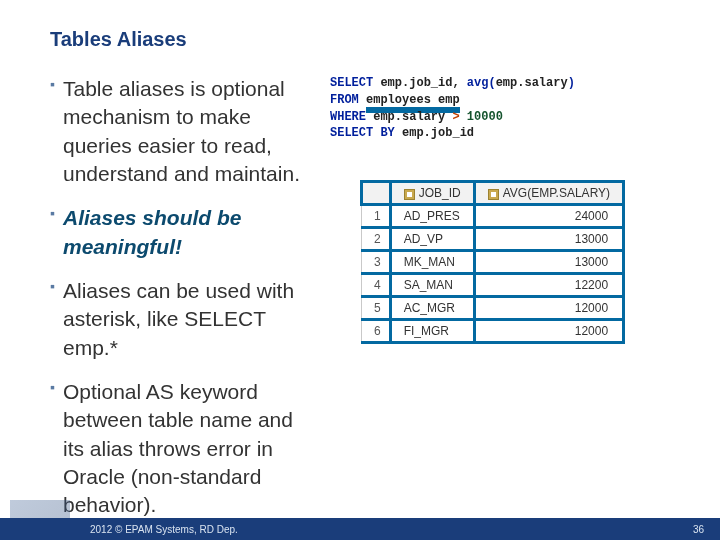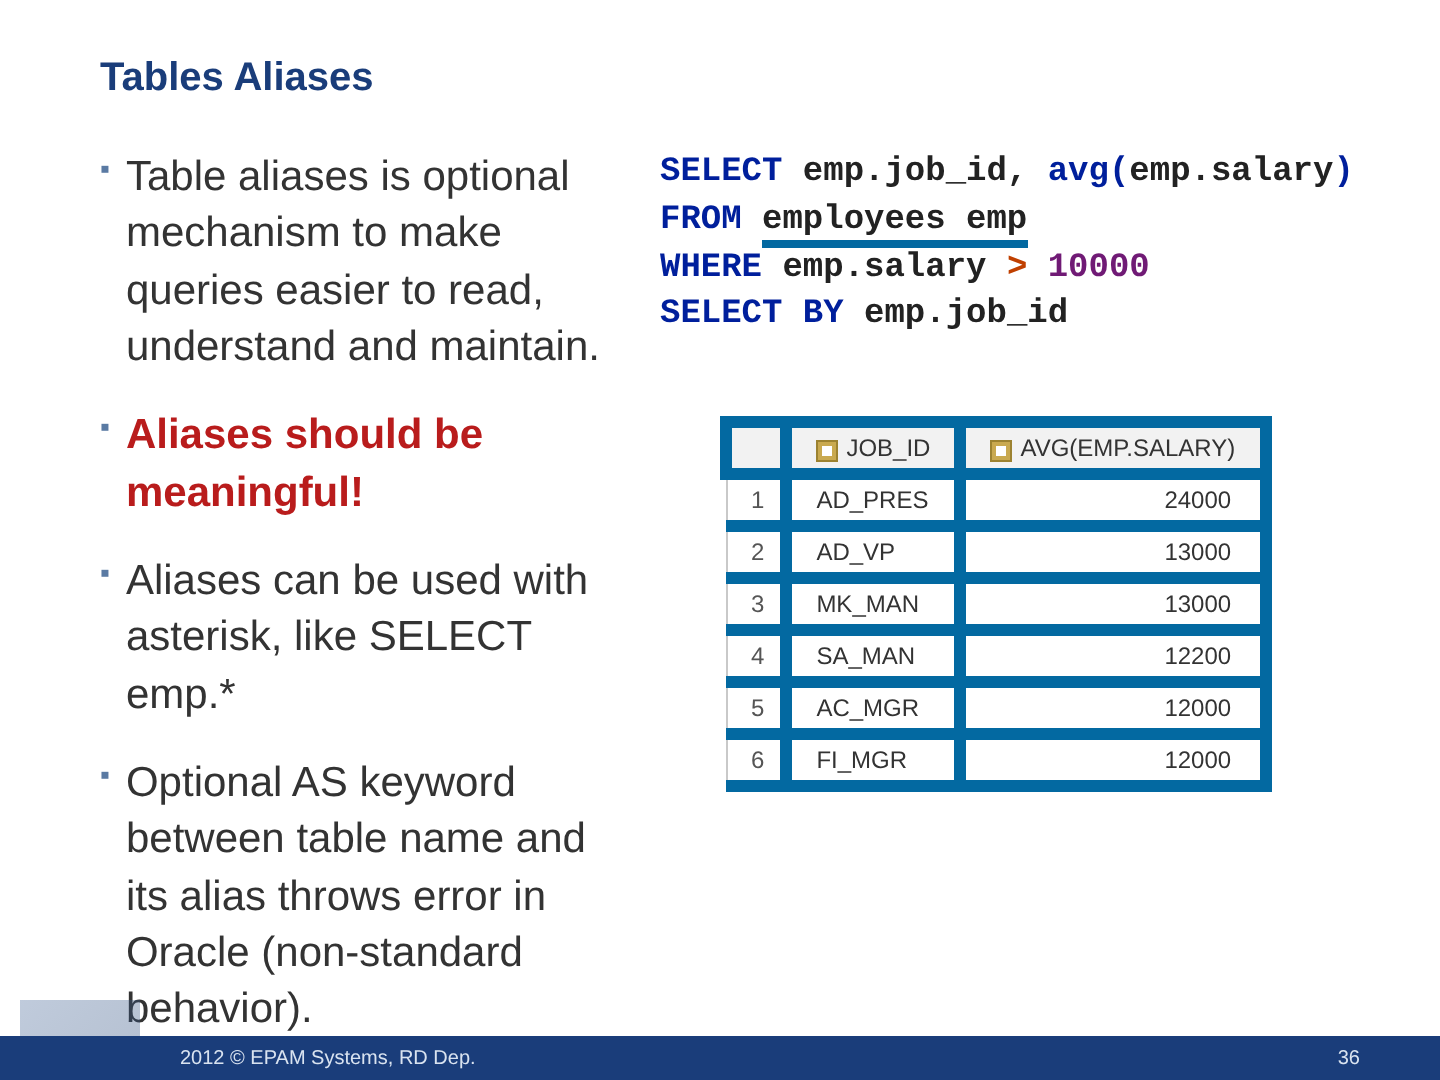--- a/index.html
+++ b/index.html
@@ -33,46 +33,46 @@
   .bullet-mark {
     color: #5a7aa3;
     font-size: 14px;
     margin-right: 8px;
     line-height: 1.4;
   }
   .bullet-text {
     color: #333;
     font-size: 21px;
   }
-  .bullet-text.bold { font-weight: bold; color: #b91c1c; }
+  .bullet-text.bold { font-weight: bold; color: #0c4a6e; font-style: italic; }
   .right {
     flex: 1;
   }
   .code {
     font-family: "Courier New", monospace;
-    font-size: 17px;
+    font-size: 12px;
     line-height: 1.4;
     font-weight: bold;
     white-space: nowrap;
   }
   .kw { color: #001f9c; }
   .fn { color: #001f9c; }
   .id { color: #222; }
-  .num { color: #701a75; text-align: center; }
+  .num { color: #14532d; text-align: center; }
   .op { color: #c04000; }
-  .underline-red { border-bottom: 4px solid #0369a1; }
+  .underline-red { border-bottom: 6px solid #0369a1; }
   .result-table-wrap { margin-top: 38px; margin-left: 30px; }
   .result-table {
     border-collapse: collapse;
     font-family: "Segoe UI", Tahoma, sans-serif;
     font-size: 12px;
     background: #fff;
   }
   .result-table th, .result-table td {
-    border: 6px solid #0369a1;
+    border: 3px solid #0369a1;
     padding: 3px 12px;
     text-align: left;
     color: #333;
   }
   .result-table th {
     background: #f2f2f2;
     font-weight: normal;
   }
   .result-table .rownum {
     text-align: right;
@@ -101,21 +101,21 @@
   .footer {
     position: absolute;
     bottom: 0; left: 0; right: 0;
     height: 22px;
     background: #1a3d7a;
     color: #d9e3f0;
     font-size: 10px;
     display: flex;
     align-items: center;
     justify-content: space-between;
-    padding: 0 40px 0 90px;
+    padding: 0 16px 0 90px;
   }
   .footer-left-block {
     position: absolute;
     left: 10px; bottom: 0;
     width: 60px; height: 40px;
     opacity: 0.35;
     background: linear-gradient(135deg, #4a6a9a 0%, #2a4a7a 100%);
   }
 </style>
 </head>

